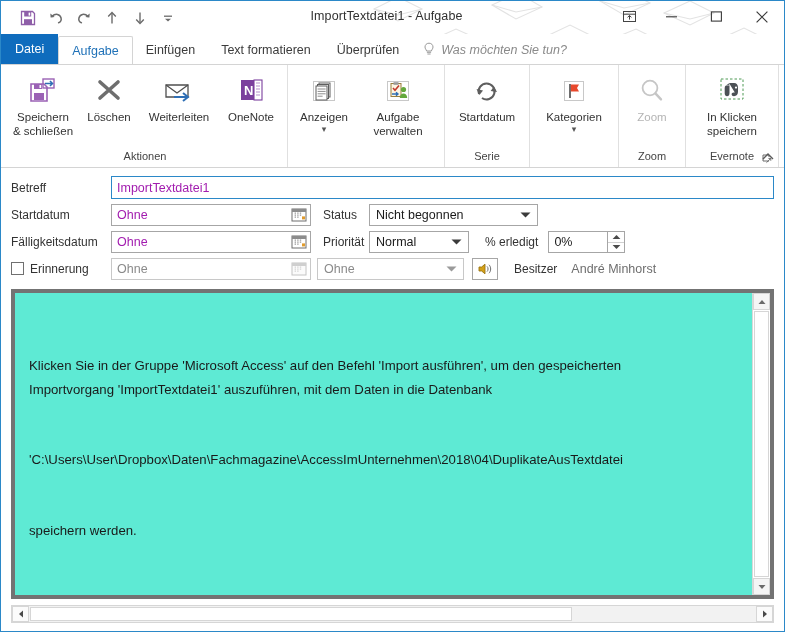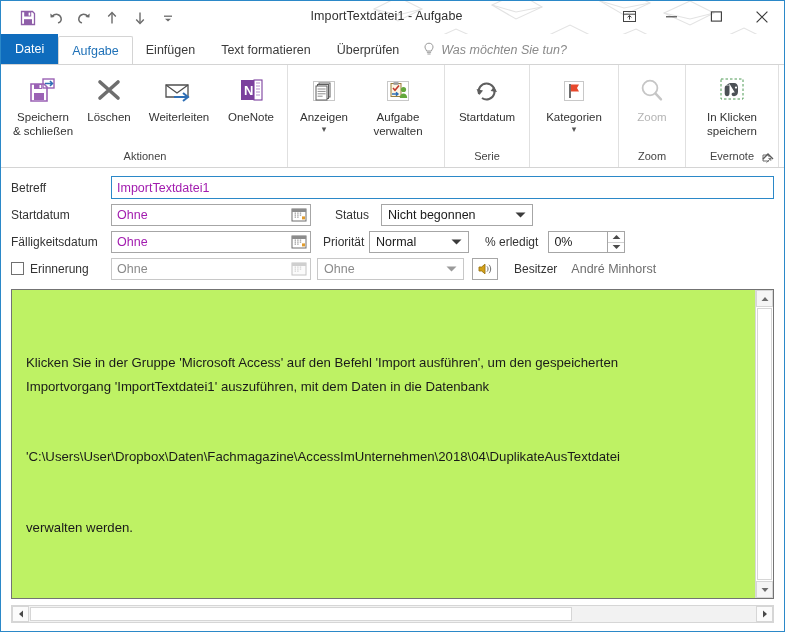--- a/index.html
+++ b/index.html
@@ -231,22 +231,22 @@
     border: 1px solid #707070; background: #fff;
     margin-right: 6px;
   }
 
   
   .notes-wrap {
     position: absolute;
     left: 10px; right: 10px;
     top: 288px;
     bottom: 32px;
-    border: 1px solid #737373;
-    background: #bef264;
+    border: 4px solid #737373;
+    background: #5eead4;
     display: flex;
     gap: 42px;
   }
   .notes {
     flex: 1;
     padding: 14px 10px 6px 14px;
     font-family: "Liberation Sans", sans-serif;
     font-size: 13.2px;
     line-height: 23.5px;
     color: #1a1a1a;
@@ -610,22 +610,22 @@
       <div class="flabel">Startdatum</div>
       <div class="txtbox datebox">
         <span>Ohne</span>
         <svg class="cal-ico" width="16" height="16" viewBox="0 0 16 16">
           <rect x="1" y="2" width="14" height="12" fill="#ffffff" stroke="#6e6e6e" stroke-width="1"></rect>
           <rect x="1" y="2" width="14" height="3" fill="#8c8c8c"></rect>
           <path d="M3.6 6.2 h1.4 M6.2 6.2 h1.4 M8.8 6.2 h1.4 M3.6 8.2 h1.4 M6.2 8.2 h1.4 M8.8 8.2 h1.4 M3.6 10.2 h1.4 M6.2 10.2 h1.4" stroke="#9a9a9a" stroke-width="1.3"></path>
           <rect x="11" y="9.4" width="3" height="3" fill="#e09b2d"></rect>
         </svg>
       </div>
-      <div class="flabel narrow" style="margin-left:24px">Status</div>
-      <div class="combo" style="width:152px">
+      <div class="flabel narrow" style="margin-left:12px">Status</div>
+      <div class="combo" style="width:169px">
         <span>Nicht begonnen</span>
         <svg class="cb-caret" width="11" height="8" viewBox="0 0 11 8">
           <path d="M0.5 1.5 L5.5 6.5 L10.5 1.5 Z" fill="#3b3b3b"></path>
         </svg>
       </div>
     </div>
 
     <div class="row">
       <div class="flabel">Fälligkeitsdatum</div>
       <div class="txtbox datebox">
@@ -692,21 +692,21 @@
       </div>
       <div class="flabel mid" style="margin-left:16px;width:auto;flex:0 0 auto">Besitzer</div>
       <div class="owner-val" style="margin-left:14px">André Minhorst</div>
     </div>
   </div>
 
   <div class="notes-wrap">
     <div class="notes">
       <p>Klicken Sie in der Gruppe 'Microsoft Access' auf den Befehl 'Import ausführen', um den gespeicherten Importvorgang 'ImportTextdatei1' auszuführen, mit dem Daten in die Datenbank</p>
       <p class="nowrapline">'C:\Users\User\Dropbox\Daten\Fachmagazine\AccessImUnternehmen\2018\04\DuplikateAusTextdatei</p>
-      <p>verwalten werden.</p>
+      <p>speichern werden.</p>
       <div class="spacer"></div>
       
       
       
       
       
     </div>
     <div class="vscroll">
       <div class="sb-arrow">
         <svg width="8" height="6" viewBox="0 0 8 6">

